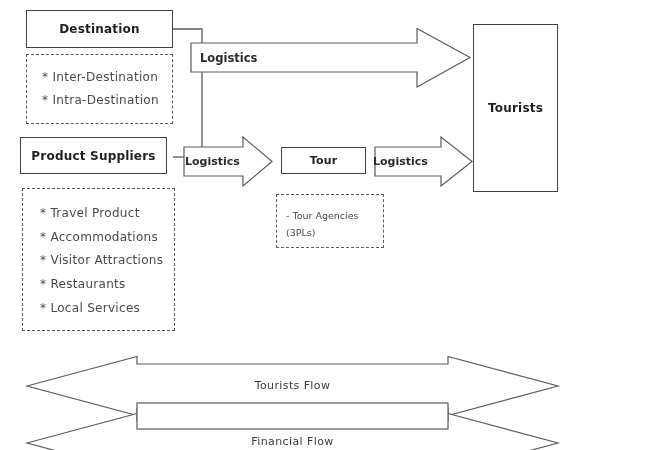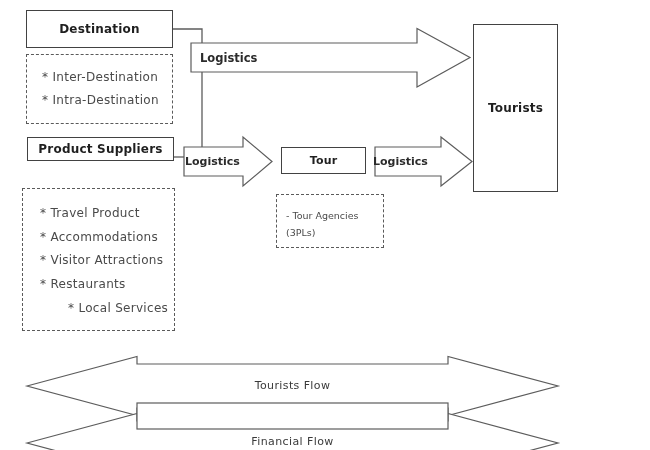--- a/index.html
+++ b/index.html
@@ -59,30 +59,30 @@
 
   <div class="box" style="left:26px;top:10px;width:147px;height:38px;">
     <span class="ttl">Destination</span>
   </div>
 
   <div class="dashedbox" style="left:26px;top:54px;width:147px;height:70px;padding:11px 0 0 15px;">
     <div class="listitem" style="line-height:23px;">* Inter-Destination</div>
     <div class="listitem" style="line-height:23px;">* Intra-Destination</div>
   </div>
 
-  <div class="box" style="left:27px;top:137px;width:147px;height:24px;align-items:center;">
+  <div class="box" style="left:20px;top:137px;width:147px;height:37px;align-items:center;">
     <span class="ttl">Product Suppliers</span>
   </div>
 
   <div class="dashedbox" style="left:22px;top:188px;width:153px;height:143px;padding:13px 0 0 17px;">
     <div class="listitem" style="line-height:23.7px;">* Travel Product</div>
     <div class="listitem" style="line-height:23.7px;">* Accommodations</div>
     <div class="listitem" style="line-height:23.7px;">* Visitor Attractions</div>
     <div class="listitem" style="line-height:23.7px;">* Restaurants</div>
-    <div class="listitem" style="line-height:23.7px;margin-left:28px;">* Local Services</div>
+    <div class="listitem" style="line-height:23.7px;">* Local Services</div>
   </div>
 
   <div class="box" style="left:281px;top:147px;width:85px;height:27px;border-width:1.3px;">
     <span class="ttl" style="font-size:11px;">Tour</span>
   </div>
 
   <div class="dashedbox" style="left:276px;top:194px;width:108px;height:54px;padding:12px 4px 0 9px;">
     <div class="notetext">- Tour Agencies</div>
     <div class="notetext">(3PLs)</div>
   </div>

